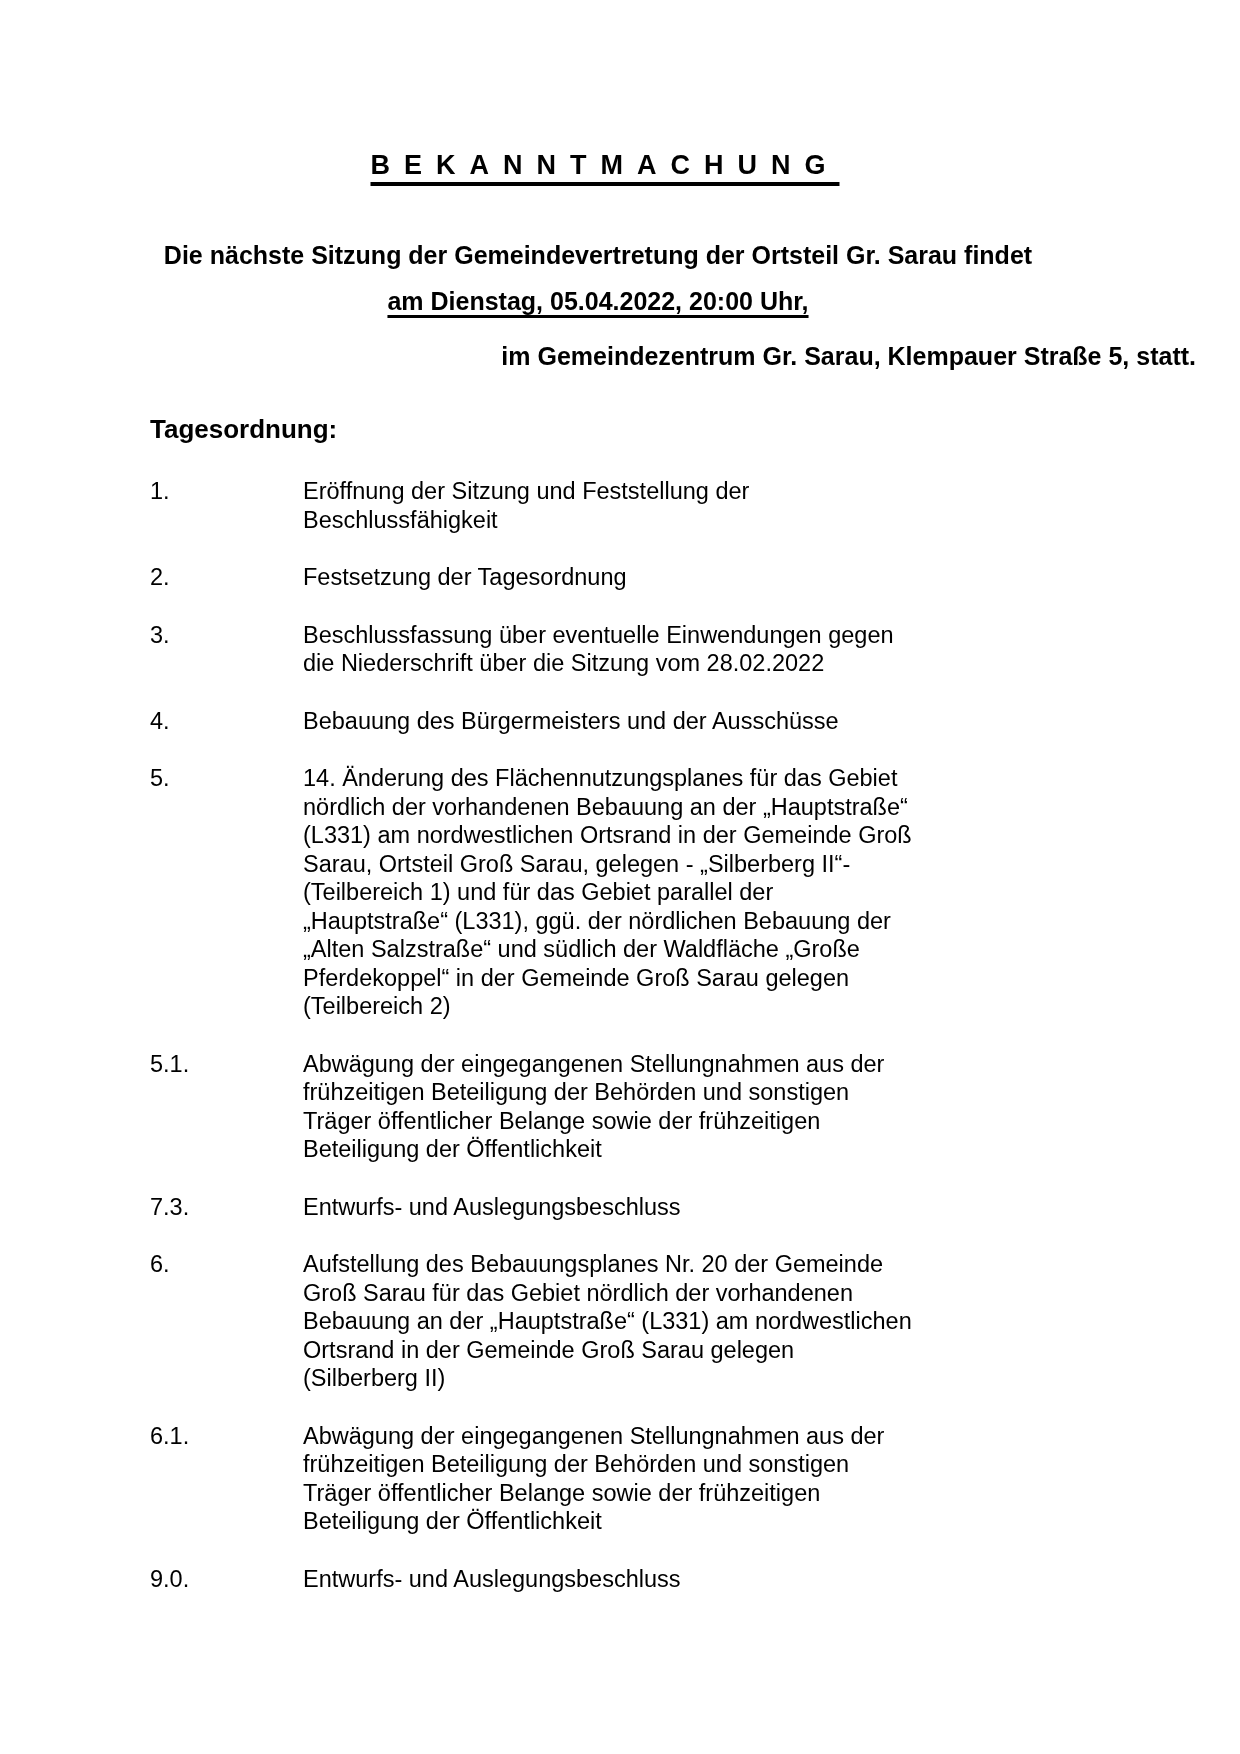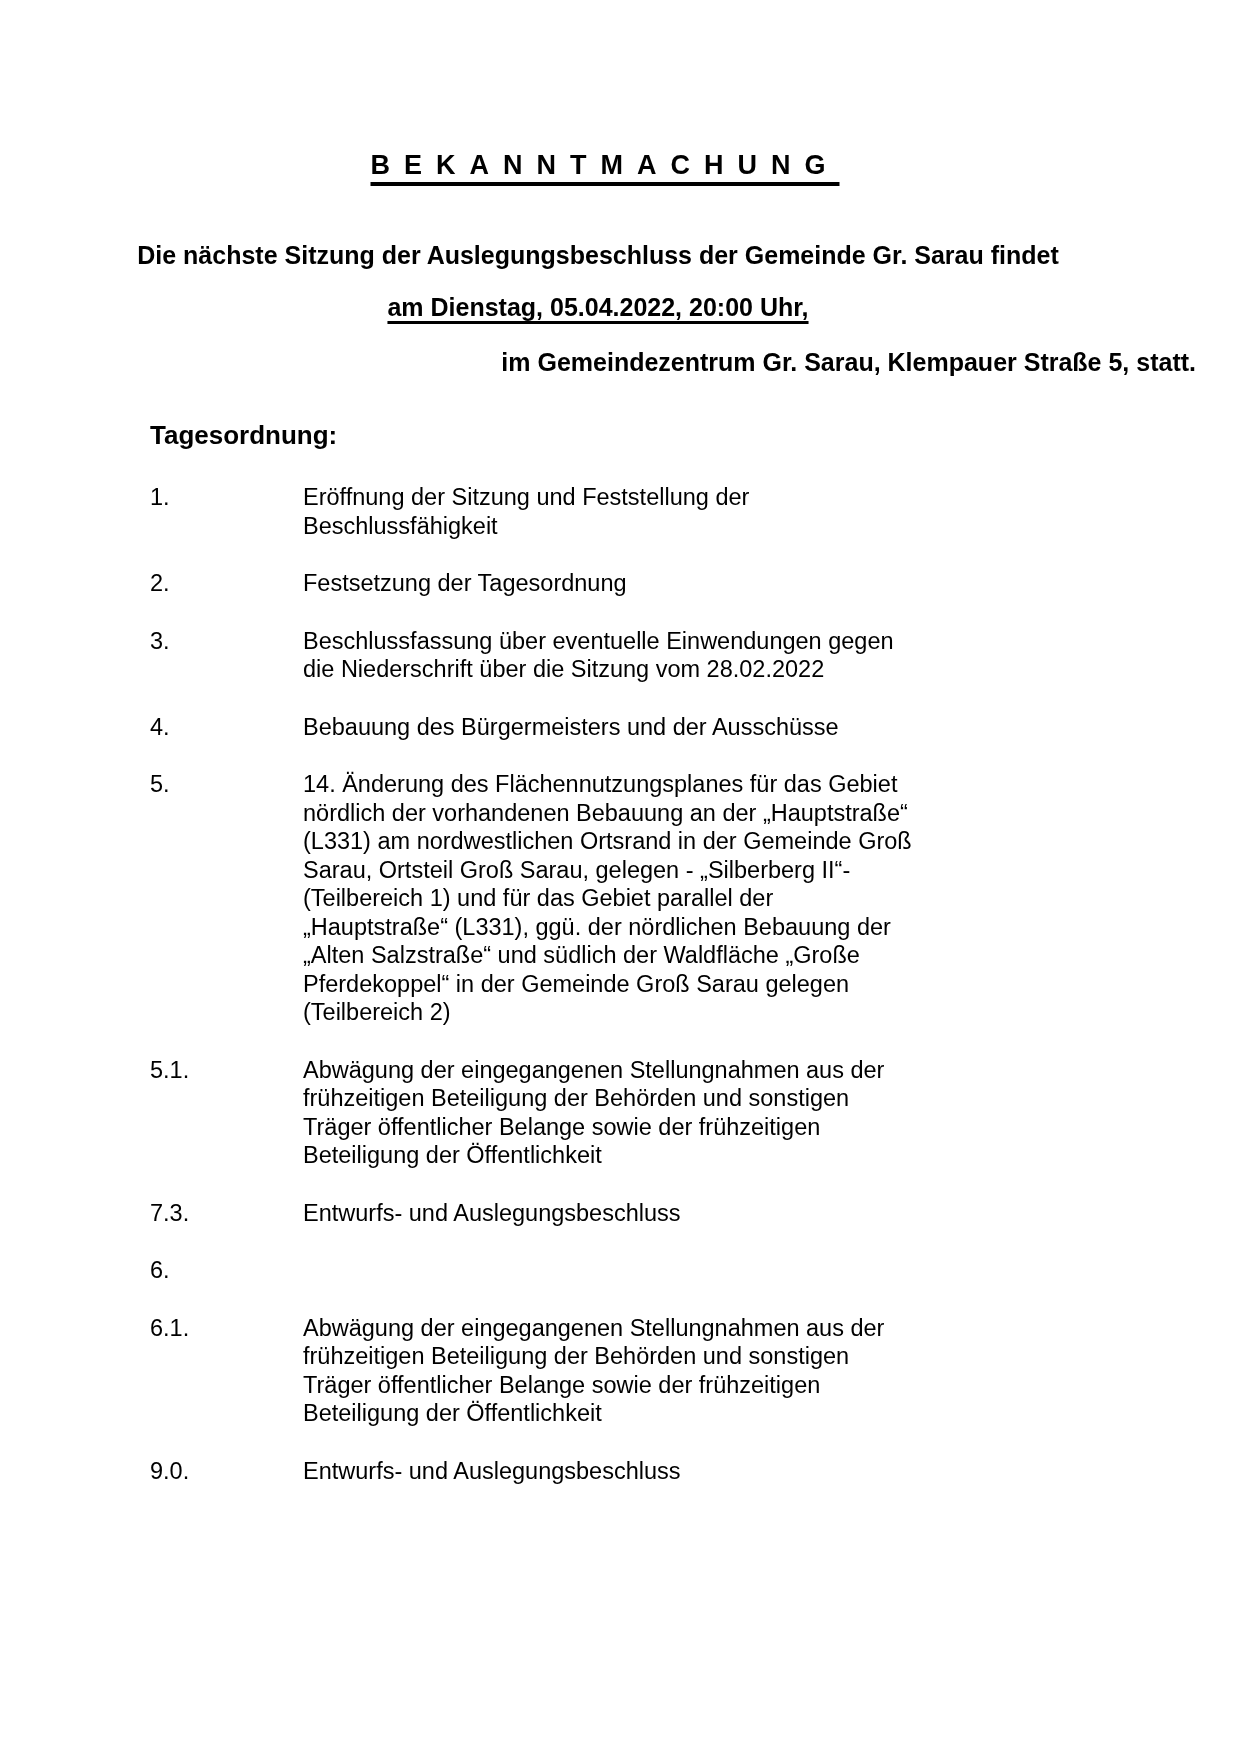--- a/index.html
+++ b/index.html
@@ -37,21 +37,21 @@
     text-underline-offset: 8px;
   }
   .intro-line {
     margin: 0;
     text-align: center;
     font-size: 25px;
     line-height: 30px;
     font-weight: bold;
   }
   .intro-line.first  { margin-top: 58px; }
-  .intro-line.second { margin-top: 22px; }
+  .intro-line.second { margin-top: 16px; }
   .intro-line.third  { margin-top: 25px; text-align: right; }
   .intro-line.second .underlined {
     text-decoration: underline;
     text-decoration-thickness: 3px;
     text-underline-offset: 5px;
   }
   .agenda-heading {
     margin: 43px 0 0 150px;
     font-size: 26px;
     line-height: 30px;
@@ -79,21 +79,21 @@
     padding-right: 40px;
   }
 </style>
 </head>
 <body>
 
 <div class="page">
 
   <h1 class="doc-title"><span class="title-inner">BEKANNTMACHUNG</span></h1>
 
-  <p class="intro-line first">Die nächste Sitzung der Auslegungsbeschluss der Gemeinde Gr. Sarau findet</p>
+  <p class="intro-line first">Die nächste Sitzung der Gemeindevertretung der Ortsteil Gr. Sarau findet</p>
 
   <p class="intro-line second"><span class="underlined">am Dienstag, 05.04.2022, 20:00 Uhr,</span></p>
 
   <p class="intro-line third">im Gemeindezentrum Gr. Sarau, Klempauer Straße 5, statt.</p>
 
   <h2 class="agenda-heading">Tagesordnung:</h2>
 
   <div class="agenda">
 
     <div class="agenda-row">
@@ -139,20 +139,25 @@
 Beteiligung der Öffentlichkeit</div>
     </div>
 
     <div class="agenda-row">
       <div class="agenda-num">7.3.</div>
       <div class="agenda-text">Entwurfs- und Auslegungsbeschluss</div>
     </div>
 
     <div class="agenda-row">
       <div class="agenda-num">6.</div>
+      <div class="agenda-text">Aufstellung des Bebauungsplanes Nr. 20 der Gemeinde
+Groß Sarau für das Gebiet nördlich der vorhandenen
+Bebauung an der „Hauptstraße“ (L331) am nordwestlichen
+Ortsrand in der Gemeinde Groß Sarau gelegen
+(Silberberg II)</div>
     </div>
 
     <div class="agenda-row">
       <div class="agenda-num">6.1.</div>
       <div class="agenda-text">Abwägung der eingegangenen Stellungnahmen aus der
 frühzeitigen Beteiligung der Behörden und sonstigen
 Träger öffentlicher Belange sowie der frühzeitigen
 Beteiligung der Öffentlichkeit</div>
     </div>
 

